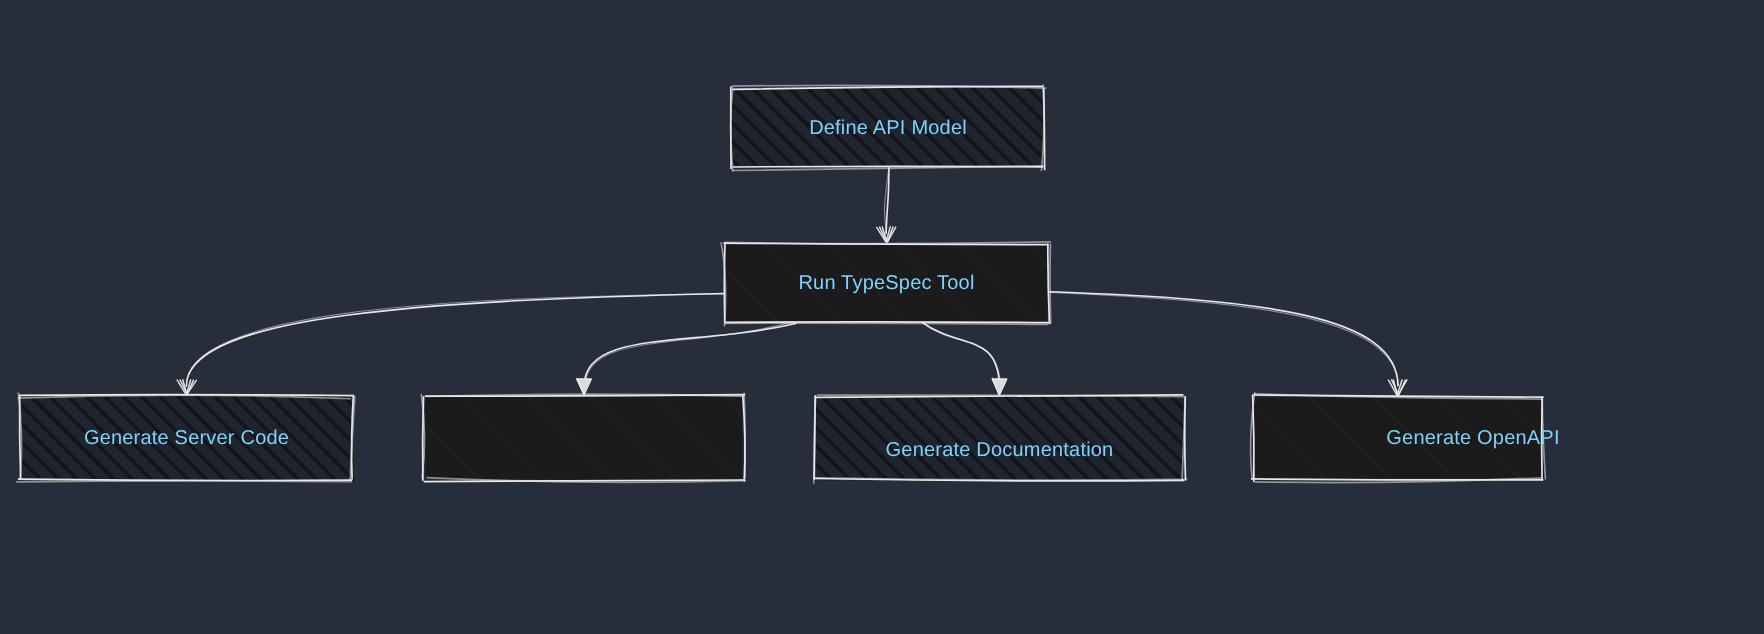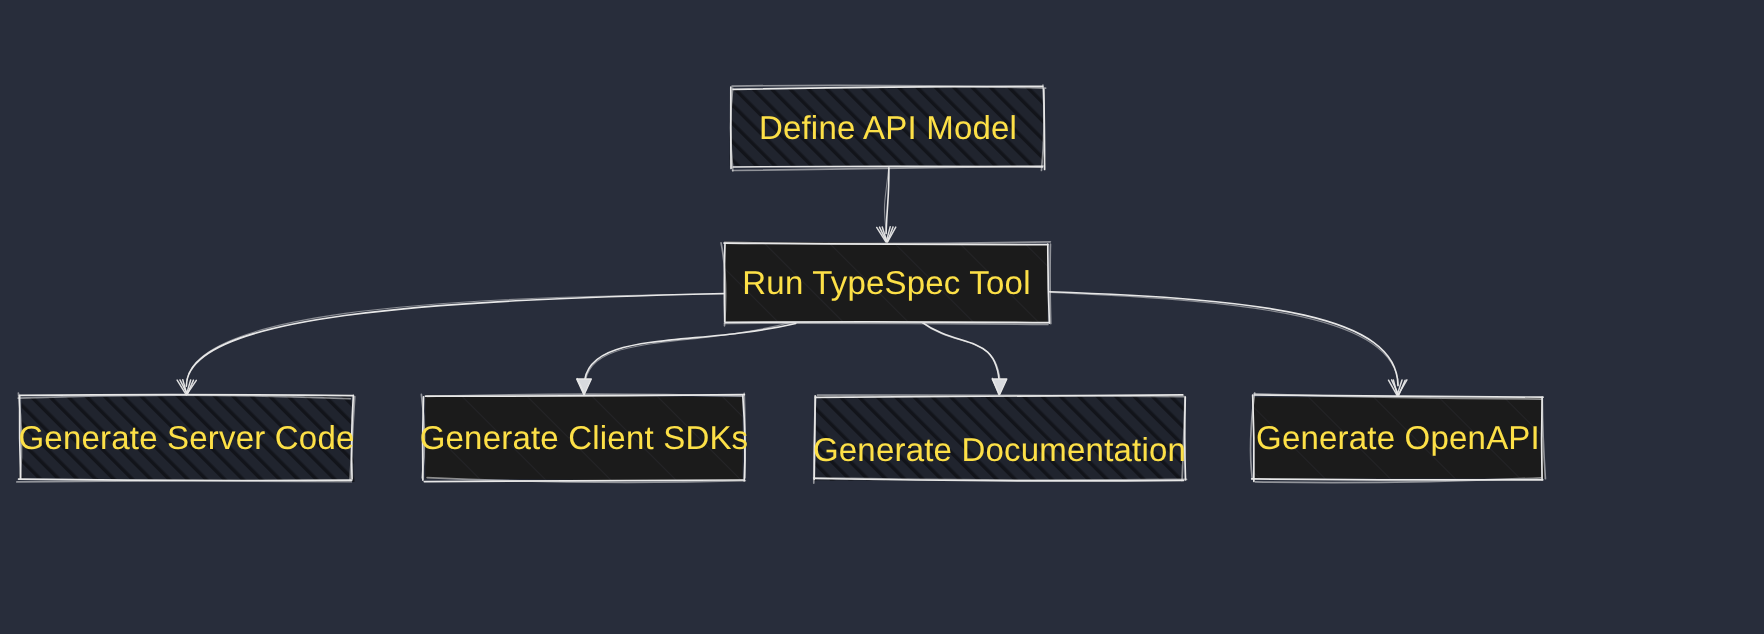--- a/index.html
+++ b/index.html
@@ -20,23 +20,23 @@
     left: 0;
     top: 0;
     width: 1764px;
     height: 634px;
   }
   .node-label {
     position: absolute;
     display: flex;
     align-items: center;
     justify-content: center;
-    color: #fde047;
+    color: #7dd3fc;
     font-family: "Liberation Sans", sans-serif;
-    font-size: 33px;
+    font-size: 20px;
     font-weight: 400;
     letter-spacing: 0.2px;
     white-space: nowrap;
     pointer-events: none;
     text-rendering: geometricPrecision;
   }
 </style>
 </head>
 <body>
 
@@ -201,17 +201,16 @@
           <path d="M 1542.2705537807524 398.58326950342547 Q 1542.511323244344 434.8367919930987 1545.4018028285363 478.6953727730994" fill="none" stroke="#e8e8e8" stroke-width="1.7" stroke-linecap="round" opacity="0.55"></path>
           <path d="M 1540.9749557500588 477.7866197590654 Q 1393.3586950685824 484.52094635458707 1255.2399303461611 481.93154602289735" fill="none" stroke="#e8e8e8" stroke-width="1.7" stroke-linecap="round" opacity="0.55"></path>
           <path d="M 1252.20855407827 478.5402435310838 Q 1247.9591845703494 442.508677029325 1254.669393923166 392.8217864990336" fill="none" stroke="#e8e8e8" stroke-width="1.7" stroke-linecap="round" opacity="0.55"></path>
         </g>
       </g>
   </svg>
 
   <div class="node-label" style="left: 732px; top: 88px; width: 312px; height: 80px;">Define API Model</div>
   <div class="node-label" style="left: 724px; top: 243px; width: 325px; height: 80px;">Run TypeSpec Tool</div>
   <div class="node-label" style="left: 20px; top: 396px; width: 333px; height: 84px; text-align: right;">Generate Server Code</div>
-  <div class="node-label" style="left: 424px; top: 396px; width: 320px; height: 84px;">Generate Client SDKs</div>
   <div class="node-label" style="left: 815px; top: 396px; width: 369px; height: 84px; margin-top: 12px;">Generate Documentation</div>
-  <div class="node-label" style="left: 1253px; top: 396px; width: 290px; height: 84px;">Generate OpenAPI</div>
+  <div class="node-label" style="left: 1328px; top: 396px; width: 290px; height: 84px;">Generate OpenAPI</div>
 
 </div>
 
 </body></html>

